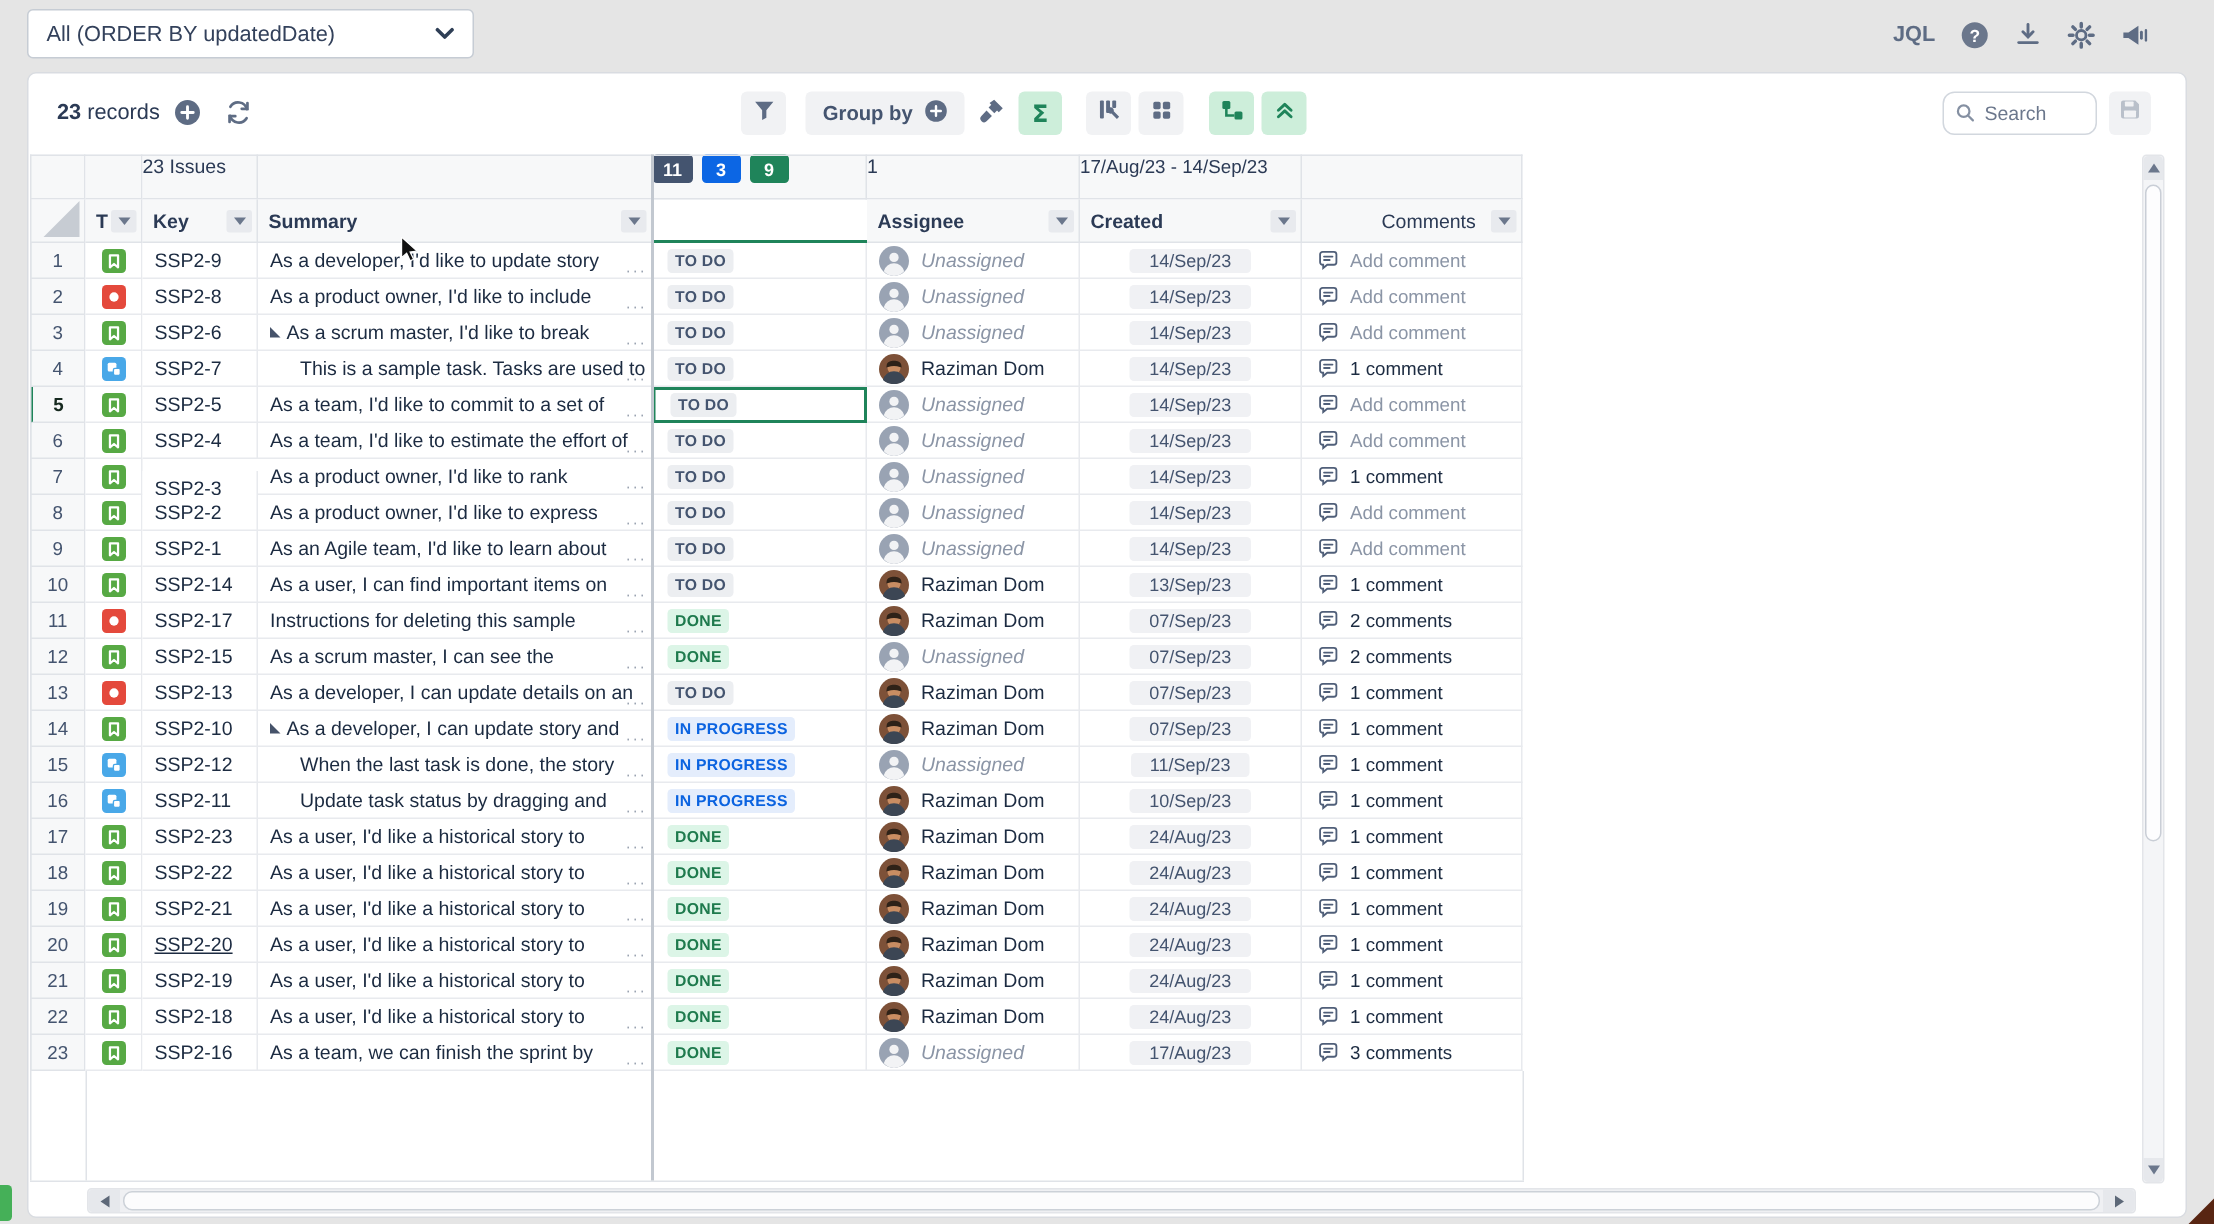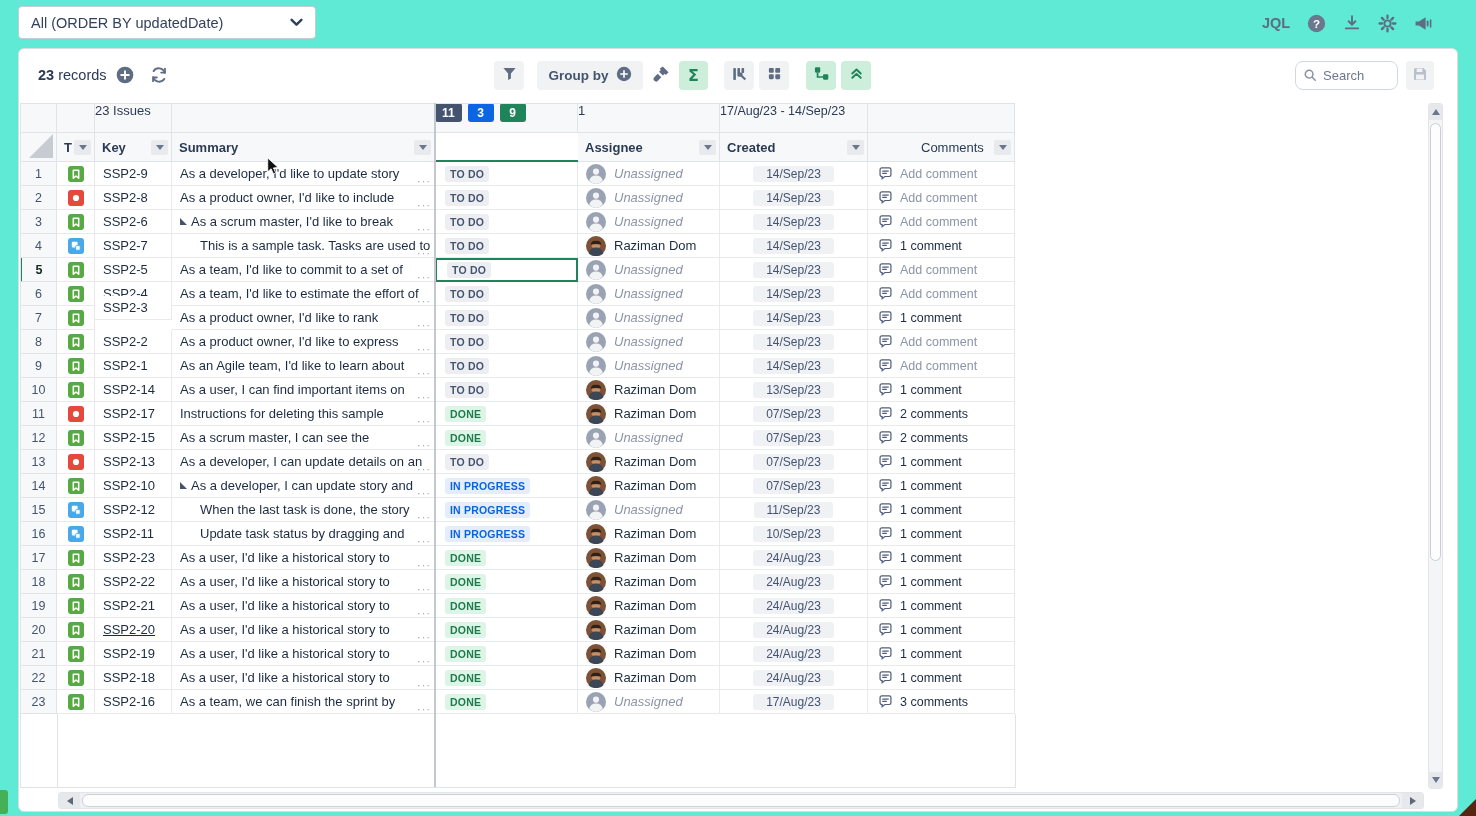--- a/index.html
+++ b/index.html
@@ -1,17 +1,17 @@
 <!DOCTYPE html>
 <html><head>
 <meta charset="utf-8">
 <style>
   * { box-sizing: border-box; margin: 0; padding: 0; }
   body { font-family: "Liberation Sans", "DejaVu Sans", sans-serif; background:#fff; }
-  .screen { position:relative; width:1476px; height:816px; background:#5eead4; overflow:hidden; }
+  .screen { position:relative; width:1476px; height:816px; background:#e5e5e5; overflow:hidden; }
 
   
   .filter-select { position:absolute; left:18px; top:6px; width:298px; height:33px; background:#fff;
     border:1px solid #c6ccd4; border-radius:4px; display:flex; align-items:center; padding:0 12px;
     font-size:14.5px; color:#33415b; cursor:pointer; }
   .filter-select .chev { margin-left:auto; display:flex; }
   .topbar-icons { position:absolute; left:1262px; top:10px; height:26px; display:flex; align-items:center; gap:17px; }
   .jql-label { font-size:14.5px; font-weight:bold; color:#5e6c84; cursor:pointer; }
   .icon-btn { display:flex; align-items:center; justify-content:center; cursor:pointer; }
 
@@ -530,21 +530,21 @@
       </div>
       <div class="gcell numcell" style="left: 0px; top: 206px; width: 37px; height: 24px; position: absolute;">7</div>
       <div class="gcell tcell" style="left: 37px; top: 206px; width: 38px; height: 24px; position: absolute;">
         <span style="display:flex;">
           <svg width="16" height="16" viewBox="0 0 16 16">
             <rect width="16" height="16" rx="3" fill="#57a944"></rect>
             <path d="M5.3 4.2h5.4v8L8 10l-2.7 2.2z" fill="none" stroke="#fff" stroke-width="1.5" stroke-linejoin="round"></path>
           </svg>
         </span>
       </div>
-      <div class="gcell keycell" style="left: 75px; top: 196px; width: 77px; height: 24px; position: absolute;">
+      <div class="gcell keycell" style="left: 75px; top: 214px; width: 77px; height: 24px; position: absolute;">
         <span>SSP2-3</span>
       </div>
       <div class="gcell sumcell" style="left: 152px; top: 206px; width: 263px; height: 24px; position: absolute;">
         <span>As a product owner, I'd like to rank</span>
         <span class="dots">···</span>
       </div>
       <div class="gcell statcell" style="left: 415px; top: 206px; width: 143px; height: 24px; position: absolute;">
         <span class="pill todo">TO DO</span>
       </div>
       <div class="gcell asgcell" style="left: 558px; top: 206px; width: 142px; height: 24px; position: absolute;">

